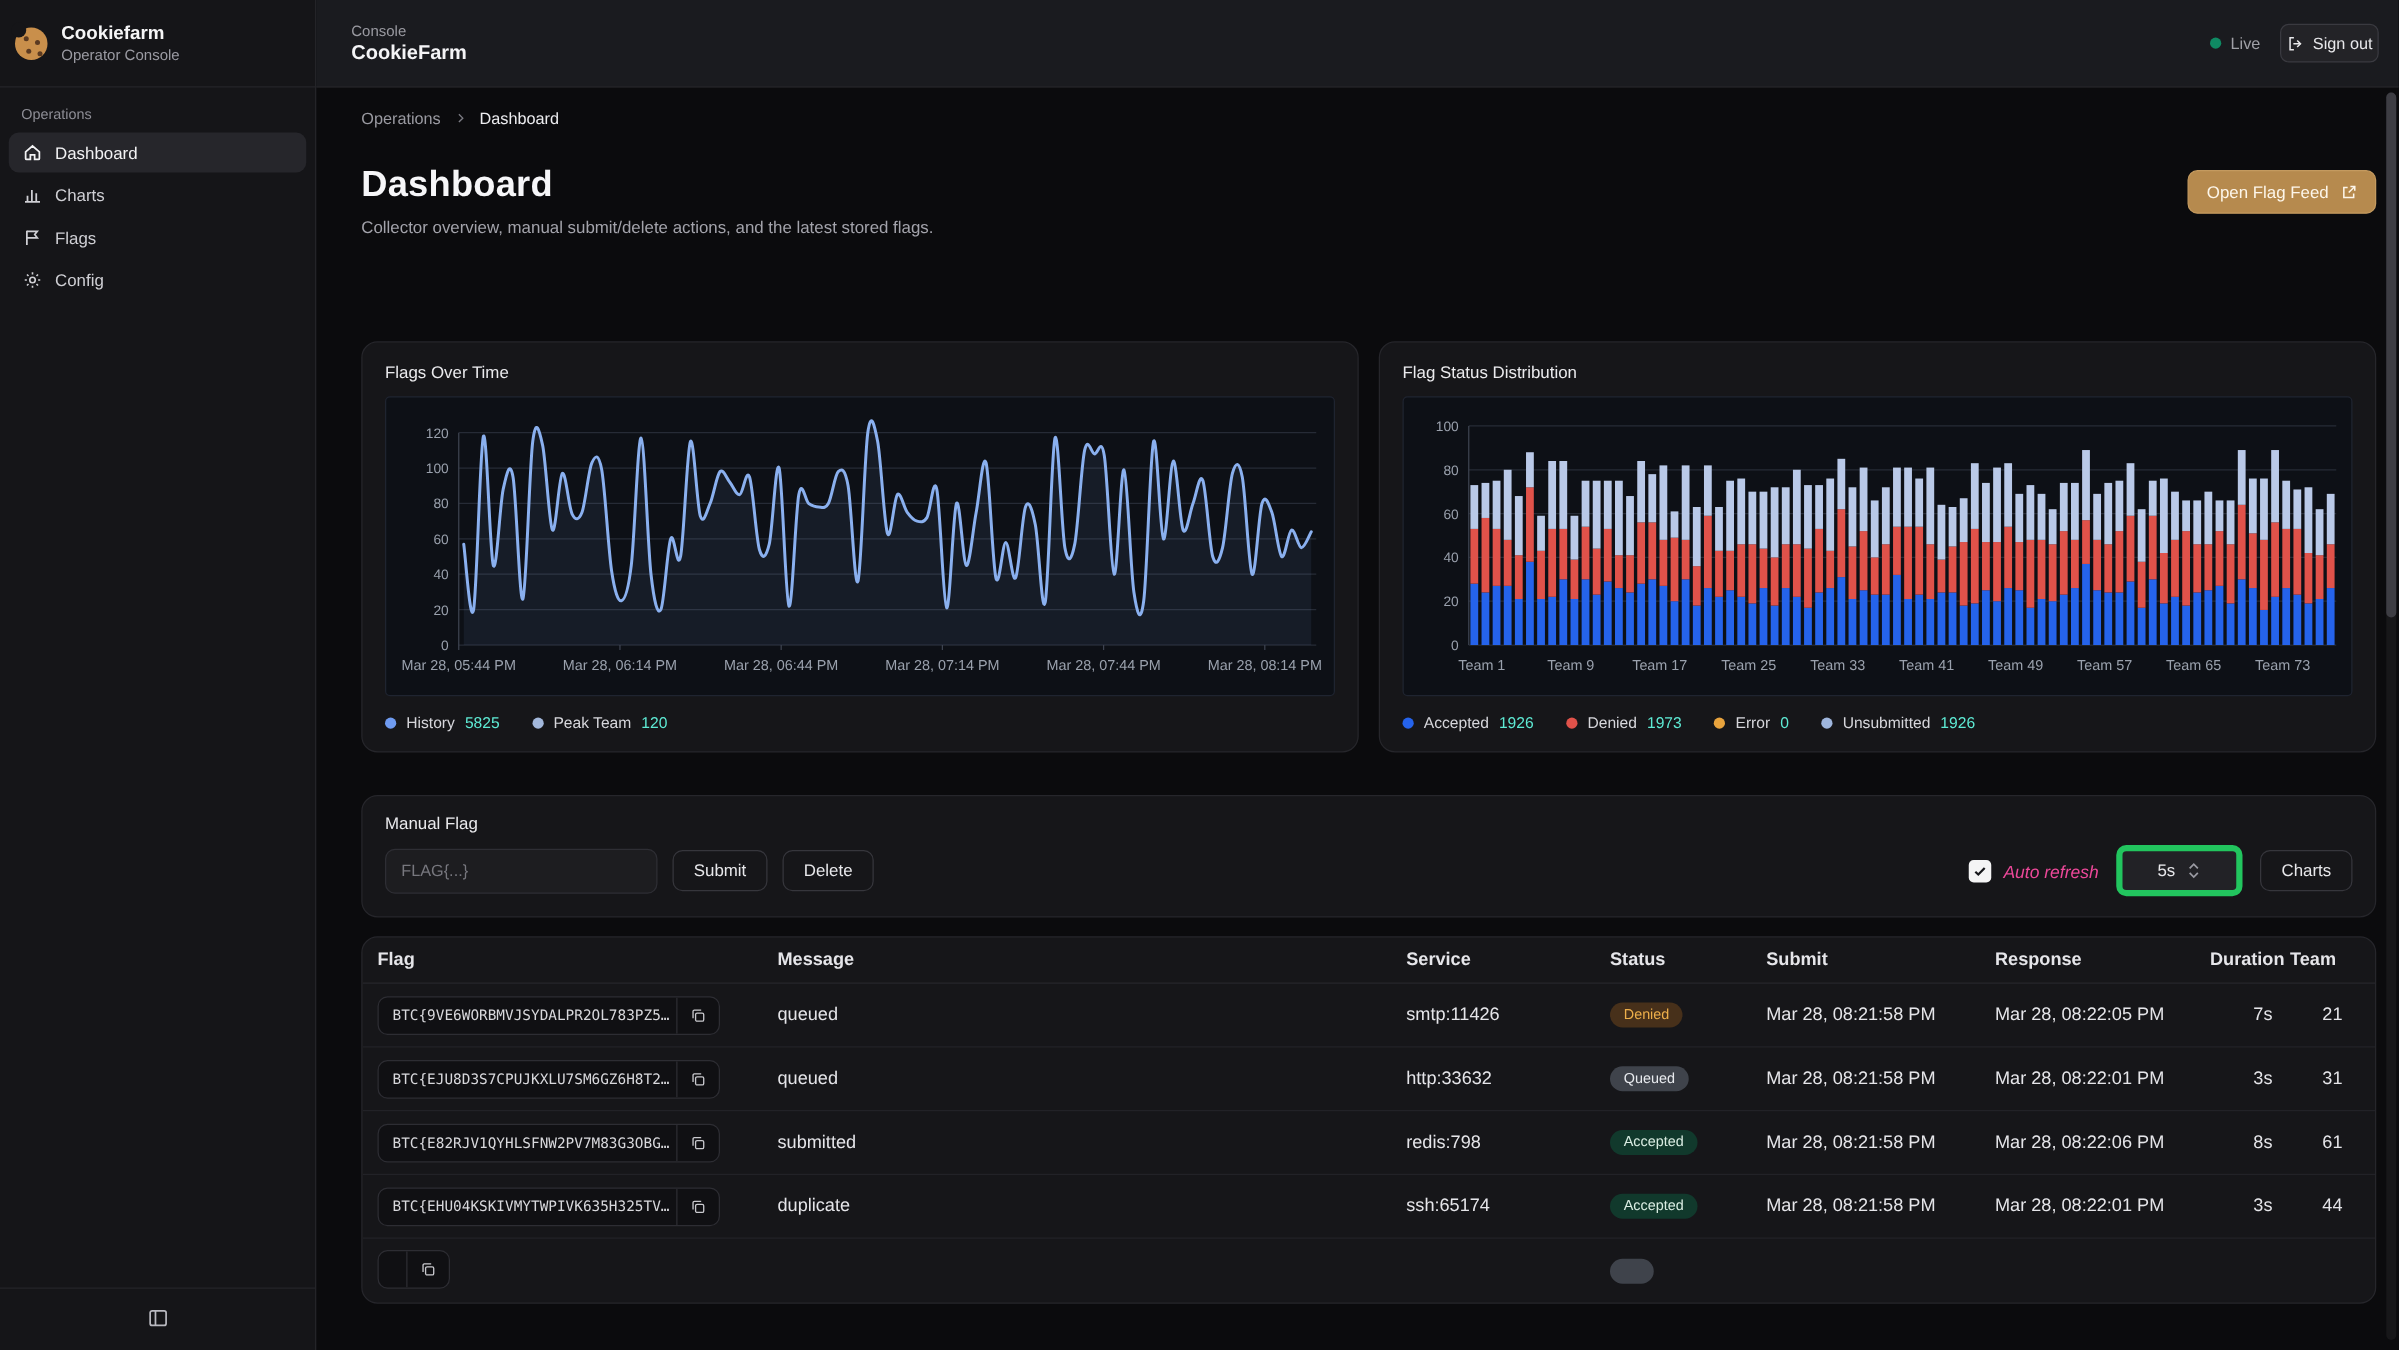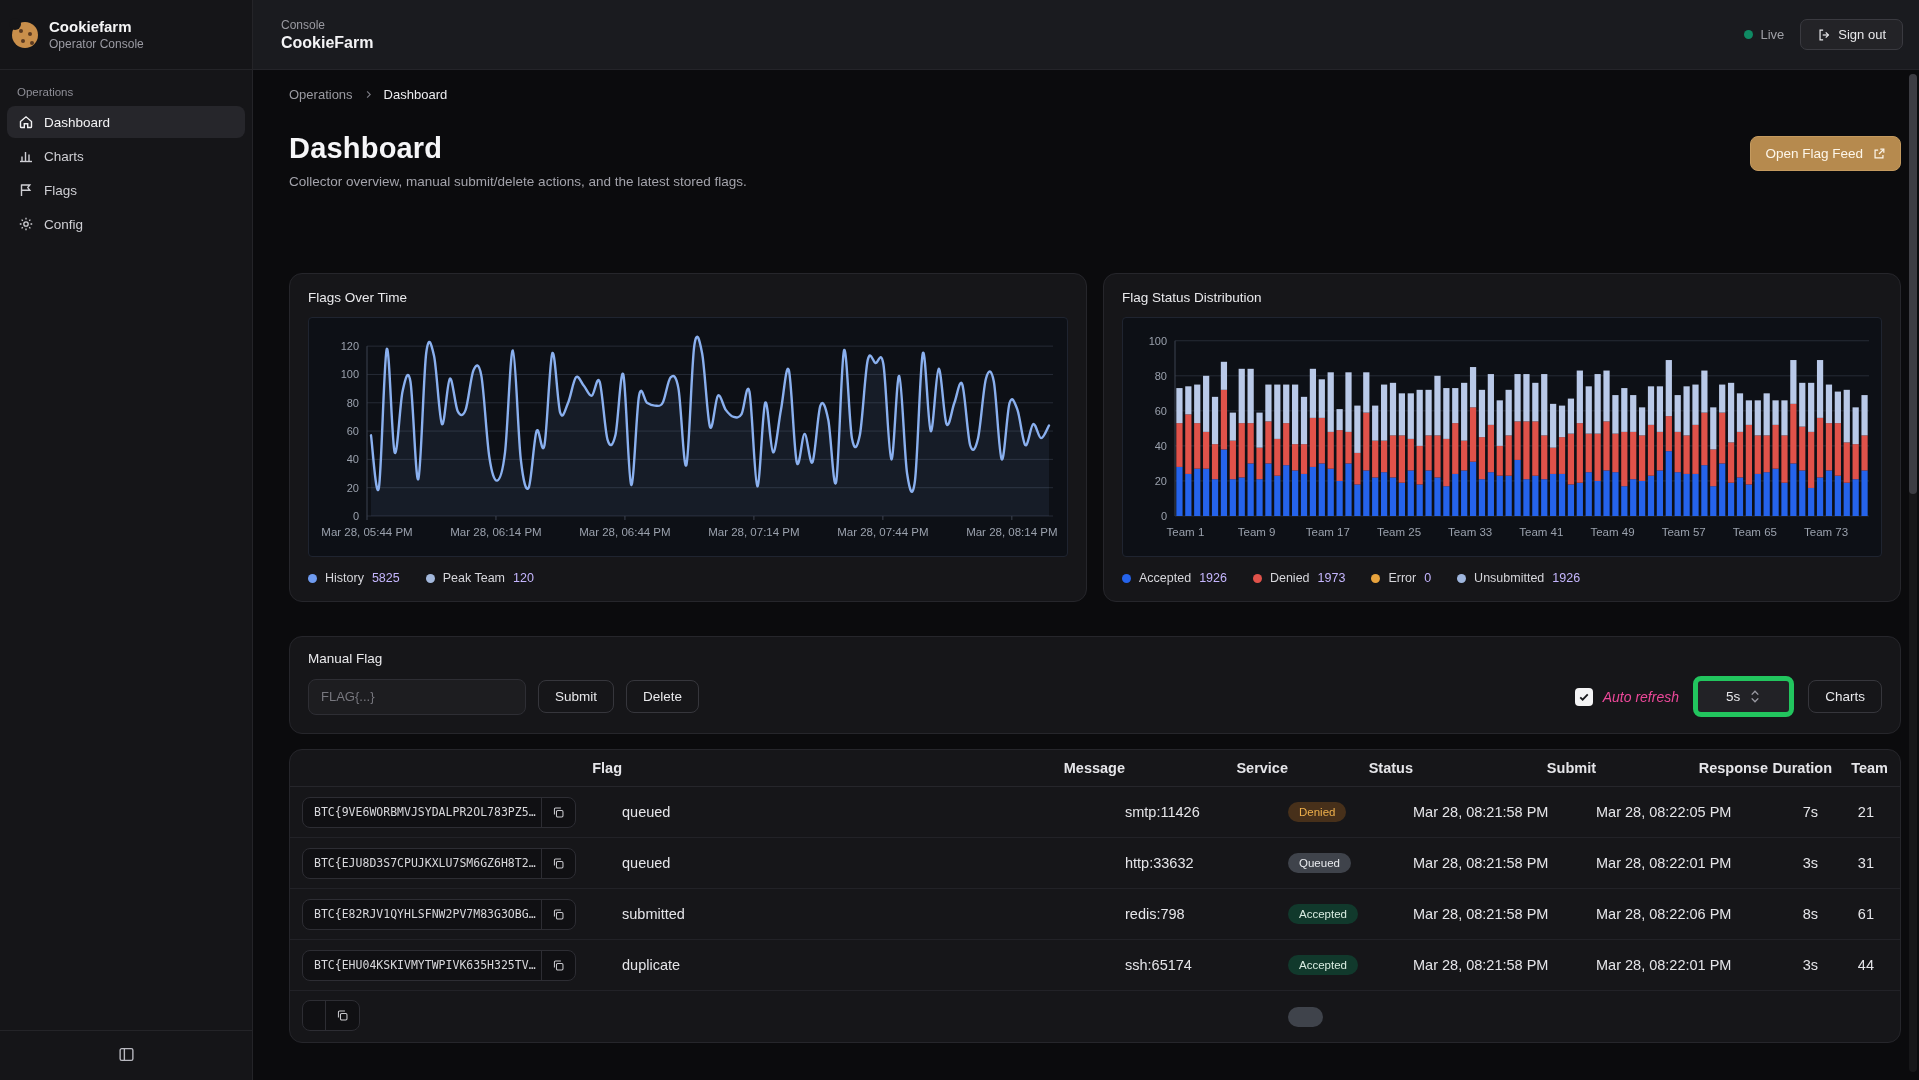--- a/index.html
+++ b/index.html
@@ -31,21 +31,21 @@
   
   .main { flex:1; display:flex; flex-direction:column; position:relative; }
   .topbar { height:70px; flex:0 0 70px; background:#1a1b1f; border-bottom:1px solid #242429;
     display:flex; align-items:center; justify-content:space-between; padding:0 16px 0 28px; }
   .tb-eyebrow { font-size:12px; color:#9a9aa1; margin-bottom:2px; }
   .tb-title { font-size:16px; font-weight:bold; color:#f4f4f6; }
   .tb-right { display:flex; align-items:center; gap:16px; }
   .live { display:flex; align-items:center; gap:7px; font-size:13px; color:#9fa0a6; }
   .live-dot { width:9px; height:9px; border-radius:50%; background:#0f8a63; }
   .signout { display:flex; align-items:center; gap:7px; background:#232327; color:#e8e8eb;
-    border:1px solid #3a3a40; border-radius:7px; padding:7px 16px; font-size:13px; cursor:pointer;
+    border:1px solid #3a3a40; border-radius:7px; padding:7px 4px; font-size:13px; cursor:pointer;
     font-family:"Liberation Sans", sans-serif; }
 
   
   .content { flex:1; height:1010px; overflow:hidden; padding:14px 18px 0 36px; position:relative; }
   .content-inner { width:1612px; }
   .breadcrumb { display:flex; align-items:center; gap:10px; font-size:13px; color:#9a9aa1; height:20px; }
   .breadcrumb .current { color:#ededf0; }
   .crumb-sep { color:#7c7c84; font-size:12px; }
 
   .page-head { margin-top:28px; display:flex; justify-content:space-between; align-items:flex-start; }
@@ -56,21 +56,21 @@
     cursor:pointer; font-family:"Liberation Sans", sans-serif; }
 
   .charts-row { margin-top:84px; display:grid; grid-template-columns:1fr 1fr; gap:16px; }
   .card { background:#161619; border:1px solid #26262b; border-radius:13px; padding:16px 18px; }
   .card-title { font-size:13.5px; color:#eaeaed; }
   .chart-box { margin-top:12px; height:240px; background:#0d1016; border:1px solid #1f2430; border-radius:4px; }
   .chart-box svg { display:block; width:100%; height:100%; }
   .legend { display:flex; gap:26px; margin-top:14px; align-items:center; }
   .legend-item { display:flex; align-items:center; gap:8px; font-size:12.5px; color:#d6d6db; }
   .legend-dot { width:9px; height:9px; border-radius:50%; background:#888; }
-  .legend-val { color:#c4b5fd; }
+  .legend-val { color:#5eead4; }
 
   
   .manual-card { margin-top:34px; padding:14px 18px 16px; }
   .manual-row { margin-top:10px; display:flex; align-items:center; gap:12px; }
   .flag-input { width:218px; height:36px; background:rgba(255,255,255,0.03); border:1px solid #2e2e34;
     border-radius:8px; color:#e8e8eb; padding:0 12px; font-size:13px; font-family:"Liberation Sans", sans-serif; }
   .flag-input::placeholder { color:#77777e; }
   .btn { background:transparent; border:1px solid #36363c; border-radius:8px; color:#e8e8eb;
     padding:8px 16px; font-size:13.5px; cursor:pointer; font-family:"Liberation Sans", sans-serif; }
   .manual-right { margin-left:auto; display:flex; align-items:center; gap:14px; }
@@ -81,21 +81,21 @@
     border-radius:8px; padding:8px 28px; font-size:13.5px; color:#e8e8eb; cursor:pointer; }
 
   
   .latest-head { margin-top:34px; }
   .latest-title { font-size:15px; font-weight:bold; color:#f2f2f4; }
   .latest-sub { margin-top:5px; font-size:12.5px; color:#9c9ca4; }
   .table-card { margin-top:15px; padding:0; overflow:hidden; }
   .trow { display:grid; grid-template-columns:320px 1fr 163px 125px 183px 172px 64px 56px;
     align-items:center; padding:0 12px; }
   .thead { height:37px; border-bottom:1px solid #26262b; font-weight:bold; font-size:13.5px; color:#ededf0; }
-  .thead .cell { overflow:hidden; white-space:nowrap;text-align:right; }
+  .thead .cell { overflow:hidden; white-space:nowrap; }
   .tbody-row { height:51px; border-bottom:1px solid #222227; }
   .cell { font-size:14.5px; color:#e5e5e9; }
   .cell.dur, .cell.team { text-align:right; padding-right:14px; }
   .flag-chip { display:inline-flex; align-items:stretch; border:1px solid #2d2d33; border-radius:8px;
     background:#101013; overflow:hidden; height:31px; }
   .flag-text { font-family:"DejaVu Sans Mono", monospace; font-size:11.5px; color:#d8d8dc;
     display:flex; align-items:center; padding:0 11px; max-width:238px; white-space:nowrap; overflow:hidden; }
   .copy-btn { border:none; border-left:1px solid #2d2d33; background:transparent; color:#c9c9ce;
     width:34px; display:flex; align-items:center; justify-content:center; cursor:pointer; }
   .badge { display:inline-block; font-size:11.5px; padding:4px 11px; border-radius:999px; color:#e6e6ea; background:#3d4046; }

